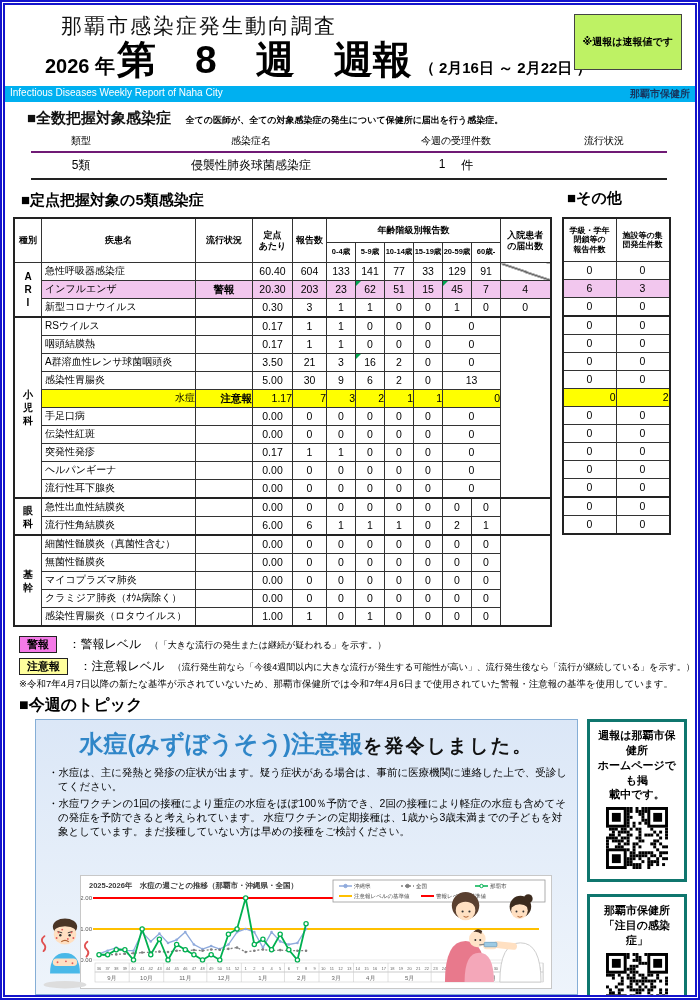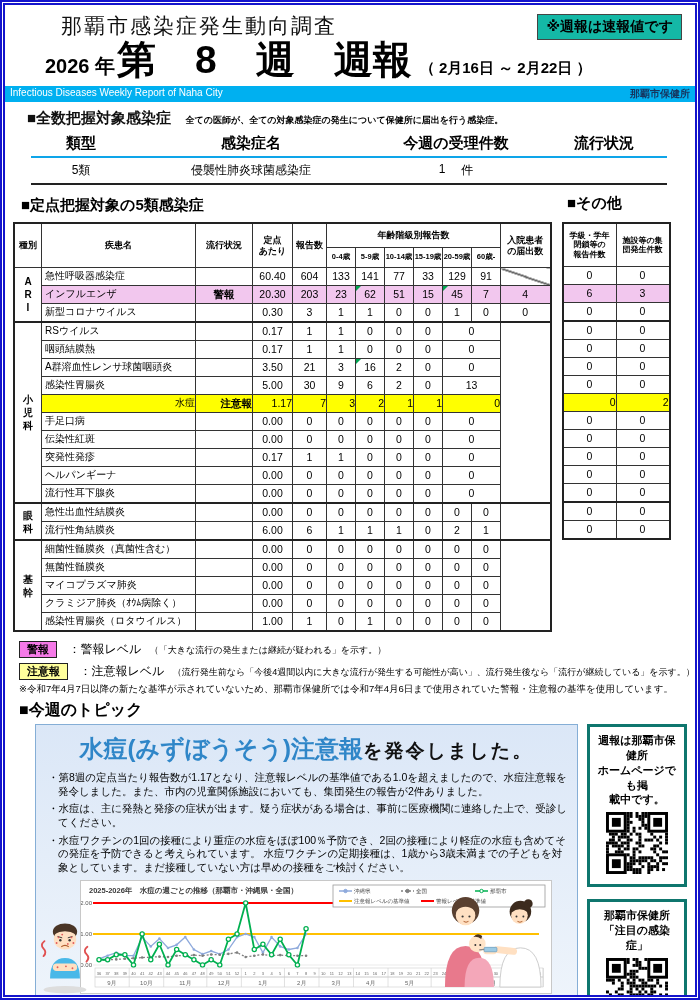--- a/index.html
+++ b/index.html
@@ -1,35 +1,35 @@
 <!DOCTYPE html>
 <html><head>
 <meta charset="utf-8">
 <style>
   html,body{margin:0;padding:0;background:#fff;font-family:"Liberation Sans","DejaVu Sans",sans-serif;}
   .page{position:relative;width:700px;height:1000px;box-sizing:border-box;border:5px double #1414cc;background:#fff;overflow:hidden;}
 
   
   .hdr{position:relative;height:74px;padding-top:7px;}
   .hdr-title{margin-left:56px;font-size:21px;letter-spacing:2px;color:#111;}
-  .prov-box{position:absolute;top:9px;right:13px;border:1.5px solid #444;padding:3px 8px;font-size:14px;font-weight:bold;background:#14b8a6;}
+  .prov-box{position:absolute;top:9px;right:13px;border:1.5px solid #444;padding:20px 8px;font-size:10px;font-weight:bold;background:#bef264;}
   .hdr-line2{margin-left:40px;display:flex;align-items:baseline;}
   .yr{font-size:20px;font-weight:bold;}
   .wk{font-size:39px;font-weight:bold;line-height:1;margin-left:2px;}
   .dates{font-size:15px;font-weight:bold;margin-left:8px;}
 
   .bluebar{background:#00b0f0;color:#fff;font-size:10px;display:flex;justify-content:space-between;padding:1px 5px;}
   .bluebar .right{color:#16355e;font-weight:bold;}
 
   
   .sec-head{margin:7px 8px 3px 22px;}
   .h{font-weight:bold;font-size:15px;color:#111;}
   .note{font-size:9px;font-weight:bold;margin-left:10px;}
   .ztbl{margin-left:26px;border-collapse:collapse;width:636px;}
-  .ztbl th{border-bottom:2px solid #0ea5e9;font-weight:bold;font-size:15px;padding:3px 0;}
+  .ztbl th{border-bottom:2px solid #701a75;font-weight:normal;font-size:10px;padding:3px 0;}
   .ztbl td{text-align:center;padding:4px 0;font-size:12px;}
   .ztbl tr.r1 td{border-bottom:1.5px solid #222;}
   .ztbl tr.r2 td{border-bottom:2px solid #222;}
   .cnt{display:inline-flex;gap:16px;}
 
   
   .sec2head{position:relative;height:32px;margin-top:5px;}
   .sec2head .title{position:absolute;left:16px;top:6px;font-size:15px;font-weight:bold;}
   .sec2head .note2{position:absolute;left:250px;top:2px;width:268px;font-size:8.5px;font-weight:bold;line-height:1.25;}
   .sec2head .sonota{position:absolute;left:562px;top:4px;font-size:15px;font-weight:bold;}
@@ -517,21 +517,20 @@
   </div>
 
   <div class="topic-head">■今週のトピック</div>
 
   <div class="bottom">
     <div class="topic-box">
       <div class="t-title">
         <span class="blue">水痘(みずぼうそう)注意報</span><span class="rest">を発令しました。</span>
       </div>
       <ul class="bullets">
-        <li>第8週の定点当たり報告数が1.17となり、注意報レベルの基準値である1.0を超えましたので、水痘注意報を発令しました。また、市内の児童関係施設においても、集団発生の報告が2件ありました。</li>
         <li>水痘は、主に発熱と発疹の症状が出ます。疑う症状がある場合は、事前に医療機関に連絡した上で、受診してください。</li>
         <li>水痘ワクチンの1回の接種により重症の水痘をほぼ100％予防でき、2回の接種により軽症の水痘も含めてその発症を予防できると考えられています。 水痘ワクチンの定期接種は、1歳から3歳未満までの子どもを対象としています。まだ接種していない方は早めの接種をご検討ください。</li>
       </ul>
 
       <div class="chart-wrap">
         <svg viewBox="0 0 470 112" xmlns="http://www.w3.org/2000/svg">
             <rect x="0" y="0" width="470" height="112" fill="#ffffff"></rect>
             <line x1="12" y1="84" x2="458" y2="84" stroke="#e2e2e2" stroke-width="0.7"></line>
             <text x="11" y="86" font-size="6" fill="#555" text-anchor="end" font-family="Liberation Sans, DejaVu Sans, sans-serif">0.00</text>
             <line x1="12" y1="53" x2="458" y2="53" stroke="#e2e2e2" stroke-width="0.7"></line>

